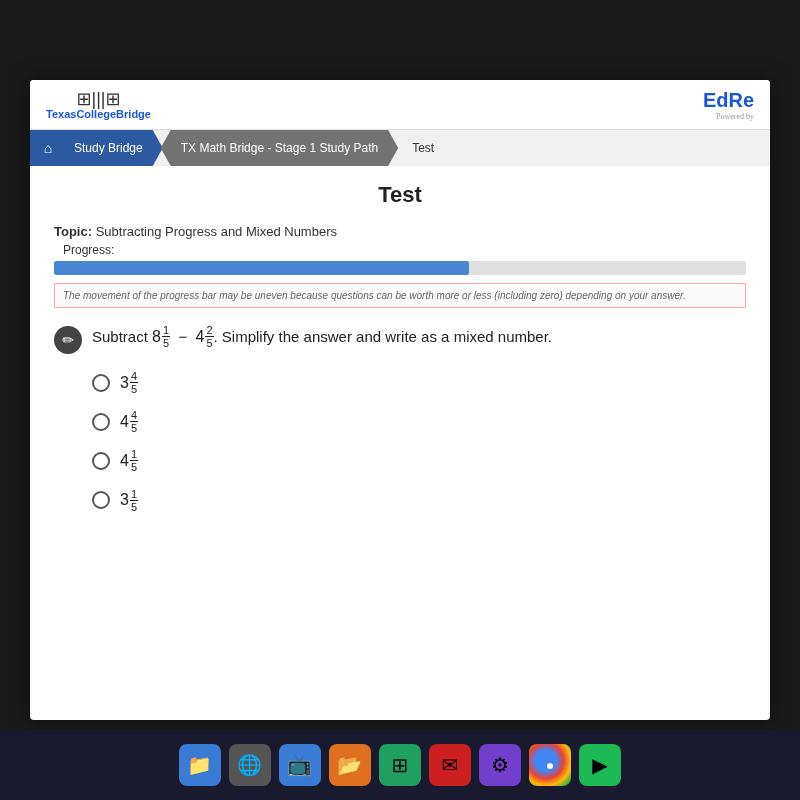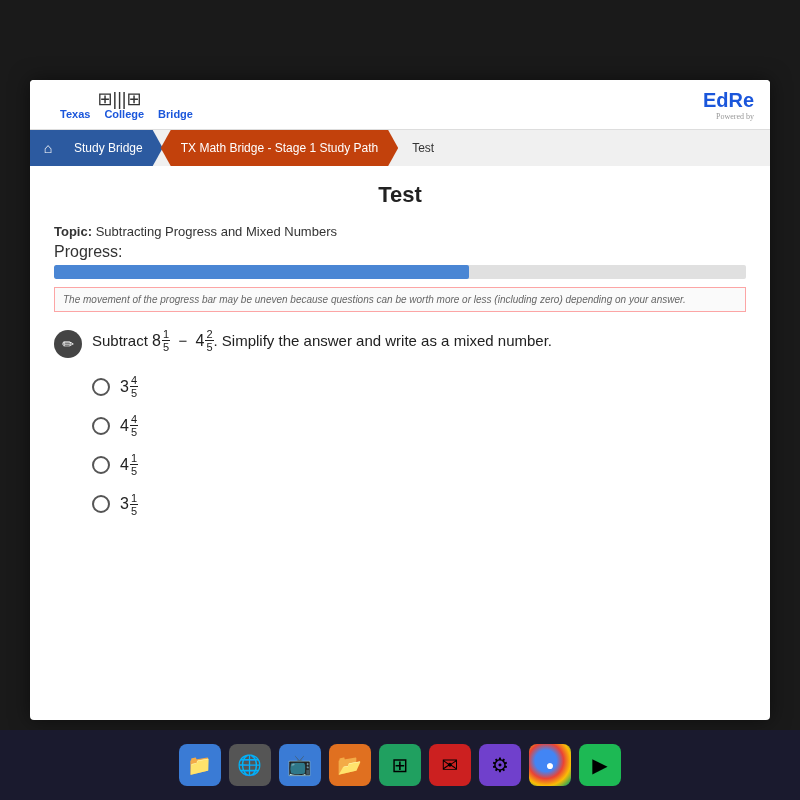--- a/index.html
+++ b/index.html
@@ -49,21 +49,20 @@
     }
 
     .logo-text {
       font-size: 11px;
       color: #333;
       font-weight: bold;
     }
 
     .logo-text span {
       color: #1a56db;
-      margin-left: 14px;
     }
 
     .edre-logo {
       font-size: 20px;
       font-weight: bold;
       color: #1a56db;
     }
 
     .powered-by {
       font-size: 8px;
@@ -102,21 +101,21 @@
       color: #fff;
     }
 
     .breadcrumb-item.study-paths {
       background: #2c5aa0;
       clip-path: polygon(0 0, calc(100% - 10px) 0, 100% 50%, calc(100% - 10px) 100%, 0 100%);
       padding-right: 20px;
     }
 
     .breadcrumb-item.tx-math {
-      background: #c2410c;
+      background: #737373;
       clip-path: polygon(10px 0, calc(100% - 10px) 0, 100% 50%, calc(100% - 10px) 100%, 10px 100%, 0 50%);
       padding: 0 20px;
       margin-left: -2px;
     }
 
     .breadcrumb-item.test-item {
       background: transparent;
       color: #333;
       padding-left: 16px;
       margin-left: -2px;
@@ -141,23 +140,24 @@
       font-size: 13px;
       color: #333;
       margin-bottom: 4px;
     }
 
     .topic-line strong {
       font-weight: bold;
     }
 
     .progress-label {
-      font-size: 16px;
+      font-size: 12px;
       color: #333;
       margin-bottom: 4px;
+      margin-left: 9px;
     }
 
     .progress-bar-container {
       height: 14px;
       background: #e0e0e0;
       border-radius: 2px;
       margin-bottom: 8px;
       overflow: hidden;
     }
 

